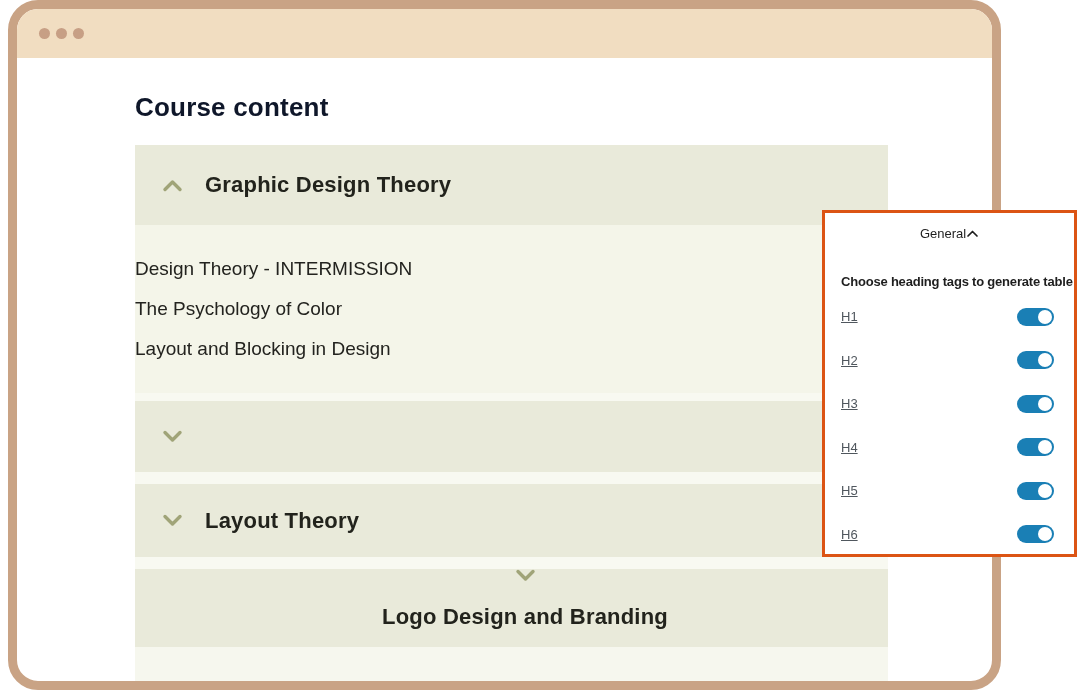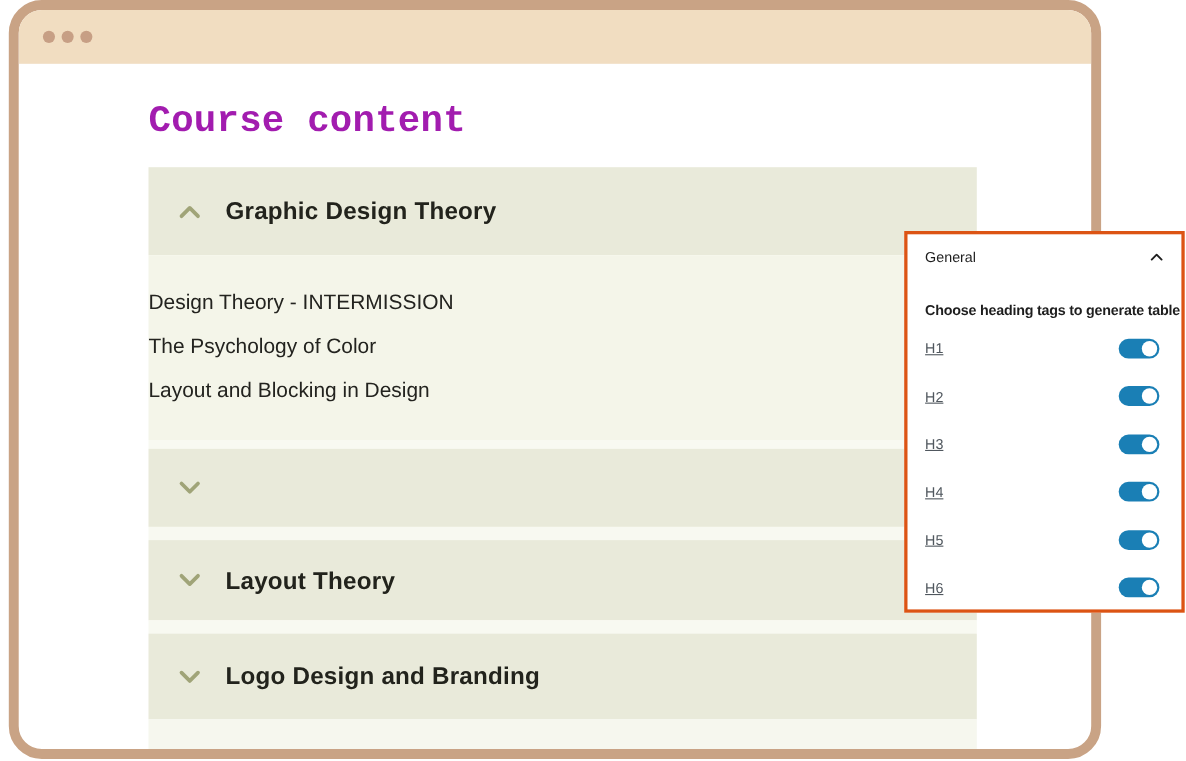--- a/index.html
+++ b/index.html
@@ -30,25 +30,24 @@
   }
   .dots { display: flex; gap: 6px; }
   .dot {
     width: 11px; height: 11px;
     border-radius: 50%;
     background: #c79f85;
   }
 
   .content { padding-top: 34px; padding-left: 118px; }
   .page-title {
-    font-size: 34px;
+    font-size: 26px;
     font-weight: 700;
-    color: #a21caf;
+    color: #0f172a;
     letter-spacing: 0.2px;
-    font-family: Liberation Mono, monospace;
   }
 
   
   .accordion { margin-top: 22px; width: 753px; }
   .sec-header {
     display: flex;
     align-items: center;
     gap: 22px;
     padding-left: 27px;
     background: #e9eada;
@@ -56,21 +55,21 @@
   }
   .sec-header .sec-title {
     font-size: 22px;
     font-weight: 700;
     color: #22231c;
     letter-spacing: 0.2px;
   }
   .sh1 { height: 80px; text-align: right; }
   .sh2 { height: 71px; }
   .sh3 { height: 73px; }
-  .sh4 { height: 78px; }
+  .sh4 { height: 78px; flex-direction: column; }
   .sec-content {
     background: #f4f5e9;
     height: 168px;
     padding-top: 24px;
   }
   .lesson {
     font-size: 19px;
     color: #23231f;
     line-height: 40px;
     cursor: pointer;
@@ -88,21 +87,21 @@
     left: 822px; top: 210px;
     width: 255px; height: 347px;
     background: #ffffff;
     border: 3px solid #dc5414;
     padding: 13px 16px 0 16px;
     overflow: hidden;
     z-index: 5;
   }
   .panel-header {
     display: flex;
-    justify-content: space-between;
+    justify-content: center;
     align-items: center;
     cursor: pointer;
   }
   .panel-header .panel-title {
     font-size: 13px;
     font-weight: 500;
     color: #1e1e1e;
   }
   .panel-desc {
     margin-top: 33px;

